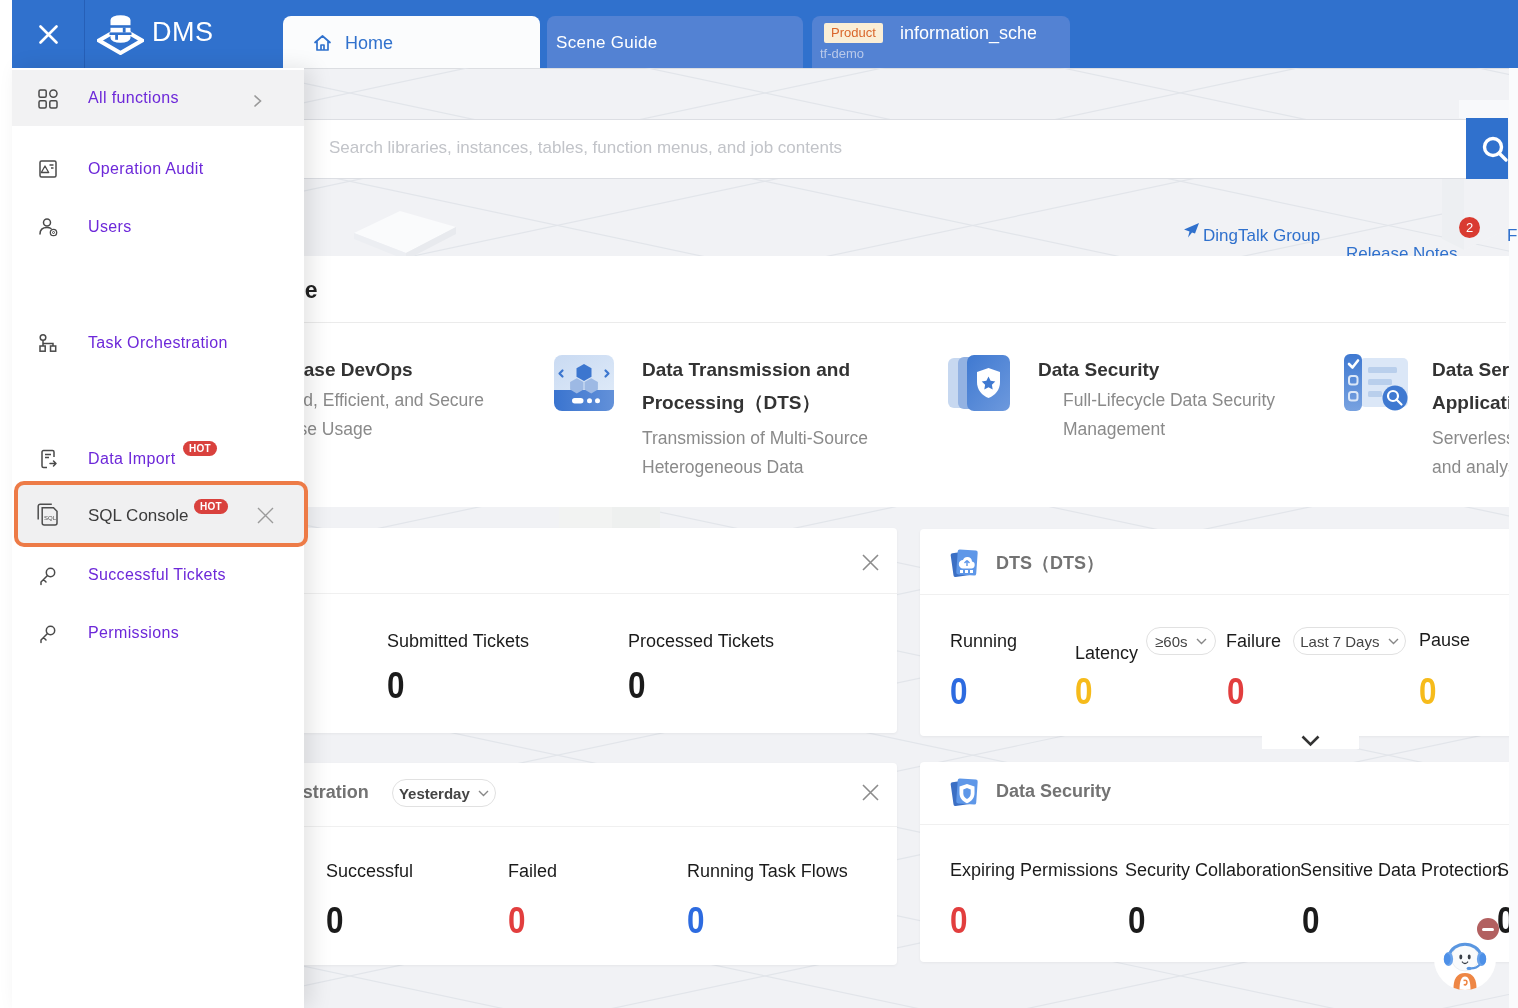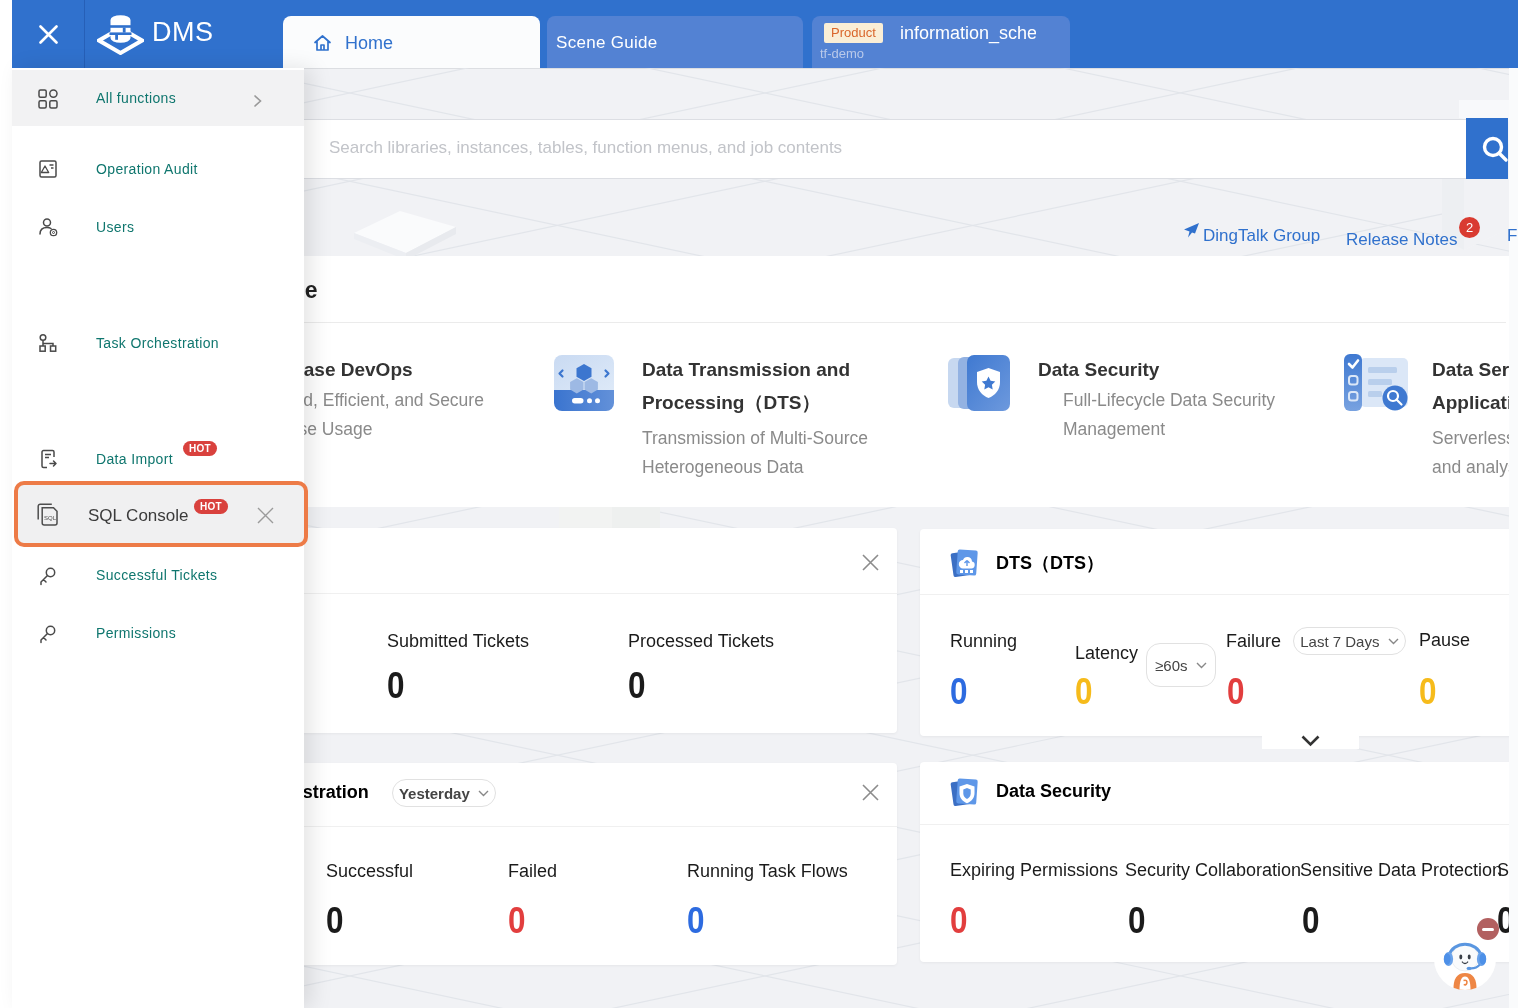--- a/index.html
+++ b/index.html
@@ -34,32 +34,32 @@
 .ftitle { white-space:nowrap; font-size:19px; font-weight:bold; color:#333; line-height:33px; }
 .fsub { white-space:nowrap; font-size:17.5px; color:#8a8a8a; line-height:29px; }
 
 
 .card { background:#fff; border-radius:4px; box-shadow:0 1px 3px rgba(0,0,0,.05); }
 .metric-label { white-space:nowrap; font-size:18px; color:#1b1b1b; }
 .metric-num { font-size:37px; font-weight:bold; color:#1b1b1b; transform:scaleX(.85); transform-origin:left; }
 .num-blue { color:#2d6be0; }
 .num-yellow { color:#f6bb1b; }
 .num-red { color:#e23e3e; }
-.cardtitle { font-size:18px; font-weight:bold; color:#000000; }
+.cardtitle { font-size:18px; font-weight:bold; color:#737373; }
 .pill { border:1px solid #e1e1e1; border-radius:14px; background:#fff; color:#444;
   font-size:15px; display:flex; align-items:center; justify-content:center; }
 .closex { stroke:#8c8c8c; stroke-width:1.6; }
 
 
 #menupanel { left:12px; top:68px; width:292px; height:940px; background:#fff;
   box-shadow:8px 0 20px rgba(0,0,0,.10); }
 .mitem { position:absolute; left:0; width:292px; height:58px; }
 .mico { position:absolute; left:26px; top:19px; width:20px; height:20px; }
-.mtext { position:absolute; left:84px; top:50%; transform:translateY(-50%);
-  font-size:14px; color:#0f766e; letter-spacing:.35px; white-space:nowrap; }
+.mtext { position:absolute; left:76px; top:50%; transform:translateY(-50%);
+  font-size:16px; color:#6d28d9; letter-spacing:.35px; white-space:nowrap; }
 .hotbadge { position:absolute; background:#d9413d; color:#fff; font-size:10px;
   font-weight:bold; border-radius:8px; height:15px; line-height:15px; padding:0 6px;
   letter-spacing:.3px; }
 
 
 #orangebox { left:14px; top:481px; width:294px; height:66px; border:4px solid #ed7b47;
   border-radius:10px; background:#f0f0f1; }
 
 
 #robot { left:1434px; top:928px; width:62px; height:62px; }
@@ -157,21 +157,21 @@
 <div class="abs" id="searchbtn"></div>
 <svg class="abs" style="left:1481px; top:135px;" width="28" height="28" viewBox="0 0 28 28">
   <circle cx="12" cy="12" r="8.5" fill="none" stroke="#fff" stroke-width="3.4"></circle>
   <path d="M18.5 18.5 L25 25" stroke="#fff" stroke-width="3.4" stroke-linecap="round"></path>
 </svg>
 
 <svg class="abs" style="left:1183px; top:222px;" width="17" height="17" viewBox="0 0 17 17">
   <path d="M16 1 L1 7.5 L6.5 9.5 L5 15.5 L9 10.5 L12 11.5 Z" fill="#3071cd"></path>
 </svg>
 <div class="abs bluelink" style="left:1203px; top:226px;">DingTalk Group</div>
-<div class="abs bluelink" style="left:1346px; top:230px;">Release Notes</div>
+<div class="abs bluelink" style="left:1346px; top:244px;">Release Notes</div>
 <div class="abs" style="left:1459px; top:217px; width:21px; height:21px; border-radius:50%; background:#d93b31; color:#fff; font-size:13px; text-align:center; line-height:21px;">2</div>
 <div class="abs" style="left:1509px; top:68px; width:9px; height:940px; background:#fafbfc; z-index:5;"></div>
 <div class="abs bluelink" style="left:1507px; top:226px; z-index:6;">F</div>
 
 <div class="abs" id="features"></div>
 <div class="abs" id="featdivider"></div>
 <div class="abs" style="left:217px; top:277px; font-size:23px; font-weight:bold; color:#222;">Welcome</div>
 
 <div class="abs ftitle" style="left:251px; top:353px;">Database DevOps</div>
 <div class="abs fsub" style="left:242px; top:386px;">Standard, Efficient, and Secure<br>Database Usage</div>
@@ -261,21 +261,21 @@
   <path d="M17.5 9 A4.5 4.5 0 0 1 22 13.5 A3.5 3.5 0 0 1 21 20.4 L13 20.4 A4.2 4.2 0 0 1 13 12 A4.5 4.5 0 0 1 17.5 9 Z" fill="#fff"></path>
   <path d="M17 12.5 L17 18 M17 12.5 L14.5 15 M17 12.5 L19.5 15" stroke="#5e97e8" stroke-width="1.4" fill="none"></path>
   <rect x="10" y="22" width="3" height="3" fill="#fff"></rect>
     <rect x="15" y="22" width="3" height="3" fill="#fff"></rect>
     <rect x="20" y="22" width="3" height="3" fill="#fff"></rect>
 </svg>
 <div class="abs cardtitle" style="left:996px; top:551px;">DTS（DTS）</div>
 <div class="abs" style="left:920px; top:594px; width:612px; height:1px; background:#f0f0f0;"></div>
 <div class="abs metric-label" style="left:950px; top:631px;">Running</div>
 <div class="abs metric-label" style="left:1075px; top:631px;margin-top:12px;">Latency</div>
-<div class="abs pill" style="left:1146px; top:643px; width:70px; height:44px;">≥60s&nbsp;&nbsp;<svg width="11" height="7" viewBox="0 0 11 7">
+<div class="abs pill" style="left:1146px; top:627px; width:70px; height:28px;">≥60s&nbsp;&nbsp;<svg width="11" height="7" viewBox="0 0 11 7">
       <path d="M1 1 L5.5 5.5 L10 1" fill="none" stroke="#888" stroke-width="1.4"></path>
     </svg></div>
 <div class="abs metric-label" style="left:1226px; top:631px;text-align:center;">Failure</div>
 <div class="abs pill" style="left:1293px; top:627px; width:113px; height:28px;">Last 7 Days&nbsp;&nbsp;<svg width="11" height="7" viewBox="0 0 11 7">
       <path d="M1 1 L5.5 5.5 L10 1" fill="none" stroke="#888" stroke-width="1.4"></path>
     </svg></div>
 <div class="abs metric-label" style="left:1419px; top:630px;">Pause</div>
 <div class="abs metric-num num-blue" style="left:950px; top:671px;">0</div>
 <div class="abs metric-num num-yellow" style="left:1075px; top:671px;">0</div>
 <div class="abs metric-num num-red" style="left:1227px; top:671px;">0</div>

